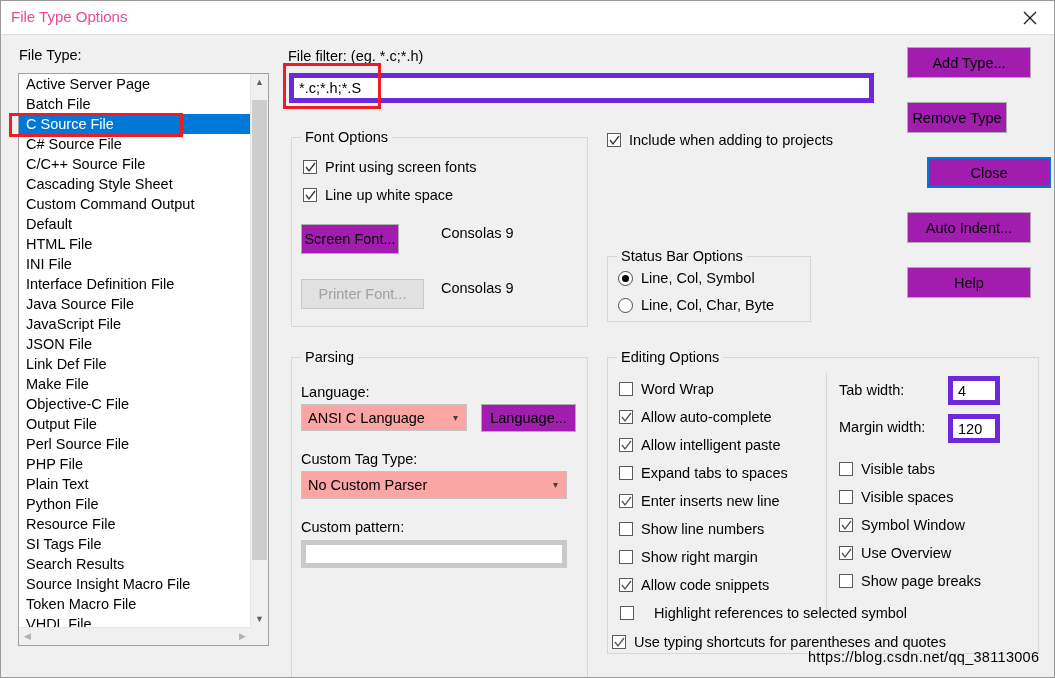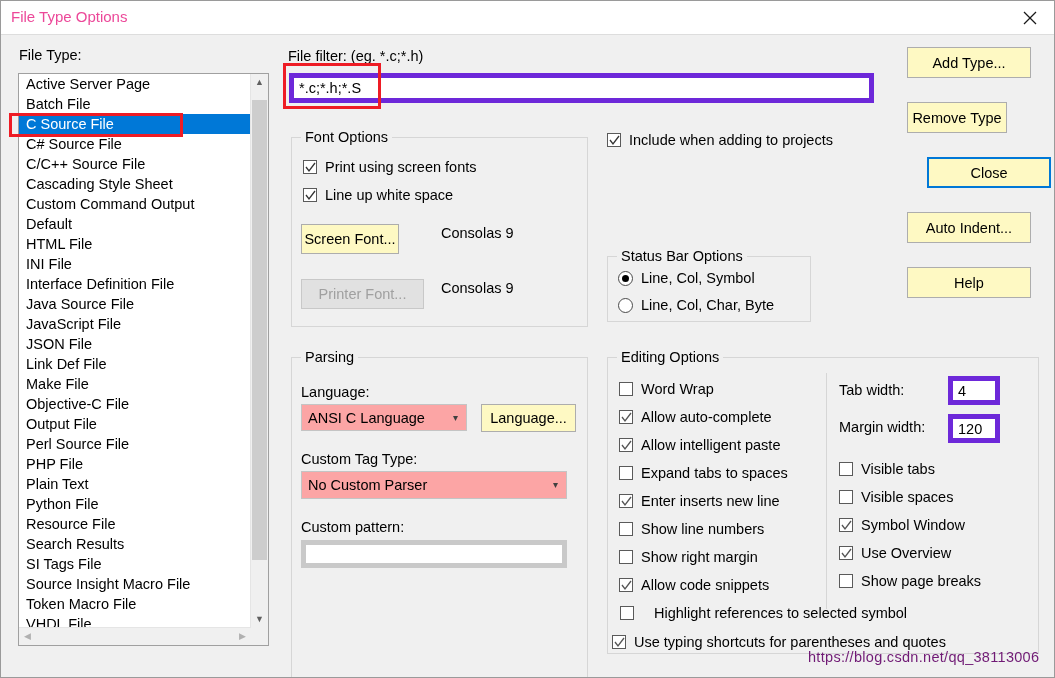--- a/index.html
+++ b/index.html
@@ -155,21 +155,21 @@
     box-sizing: border-box;
     font-family: "Liberation Sans", sans-serif;
     font-size: 14.5px;
     color: #000;
     padding: 0 5px;
     outline: none;
   }
   
   .btn {
     position: absolute;
-    background: #fef9c3;
+    background: #a21caf;
     border: 1px solid #adadad;
     box-sizing: border-box;
     font-family: "Liberation Sans", sans-serif;
     font-size: 14.5px;
     color: #000;
     text-align: center;
     cursor: default;
     padding: 0;
   }
   .btn.disabled {
@@ -247,21 +247,21 @@
     position: absolute;
     border: 3px solid #ee1c25;
     box-sizing: border-box;
     pointer-events: none;
   }
   
   #watermark {
     position: absolute;
     left: 807px; top: 648px;
     font-size: 14.5px;
-    color: #701a75;
+    color: #000000;
     white-space: nowrap;
     letter-spacing: 0.3px;
   }
   .divider-v {
     position: absolute;
     background: #d6d6d6;
     width: 1px;
   }
 </style>
 </head>
@@ -299,22 +299,22 @@
         <div class="list-item">JSON File</div>
         <div class="list-item">Link Def File</div>
         <div class="list-item">Make File</div>
         <div class="list-item">Objective-C File</div>
         <div class="list-item">Output File</div>
         <div class="list-item">Perl Source File</div>
         <div class="list-item">PHP File</div>
         <div class="list-item">Plain Text</div>
         <div class="list-item">Python File</div>
         <div class="list-item">Resource File</div>
+        <div class="list-item">SI Tags File</div>
         <div class="list-item">Search Results</div>
-        <div class="list-item">SI Tags File</div>
         <div class="list-item">Source Insight Macro File</div>
         <div class="list-item">Token Macro File</div>
         <div class="list-item">VHDL File</div>
       </div>
 
     <div class="vscroll">
       <div class="arrow up">▲</div>
       <div class="thumb"></div>
       <div class="arrow down">▼</div>
     </div>

